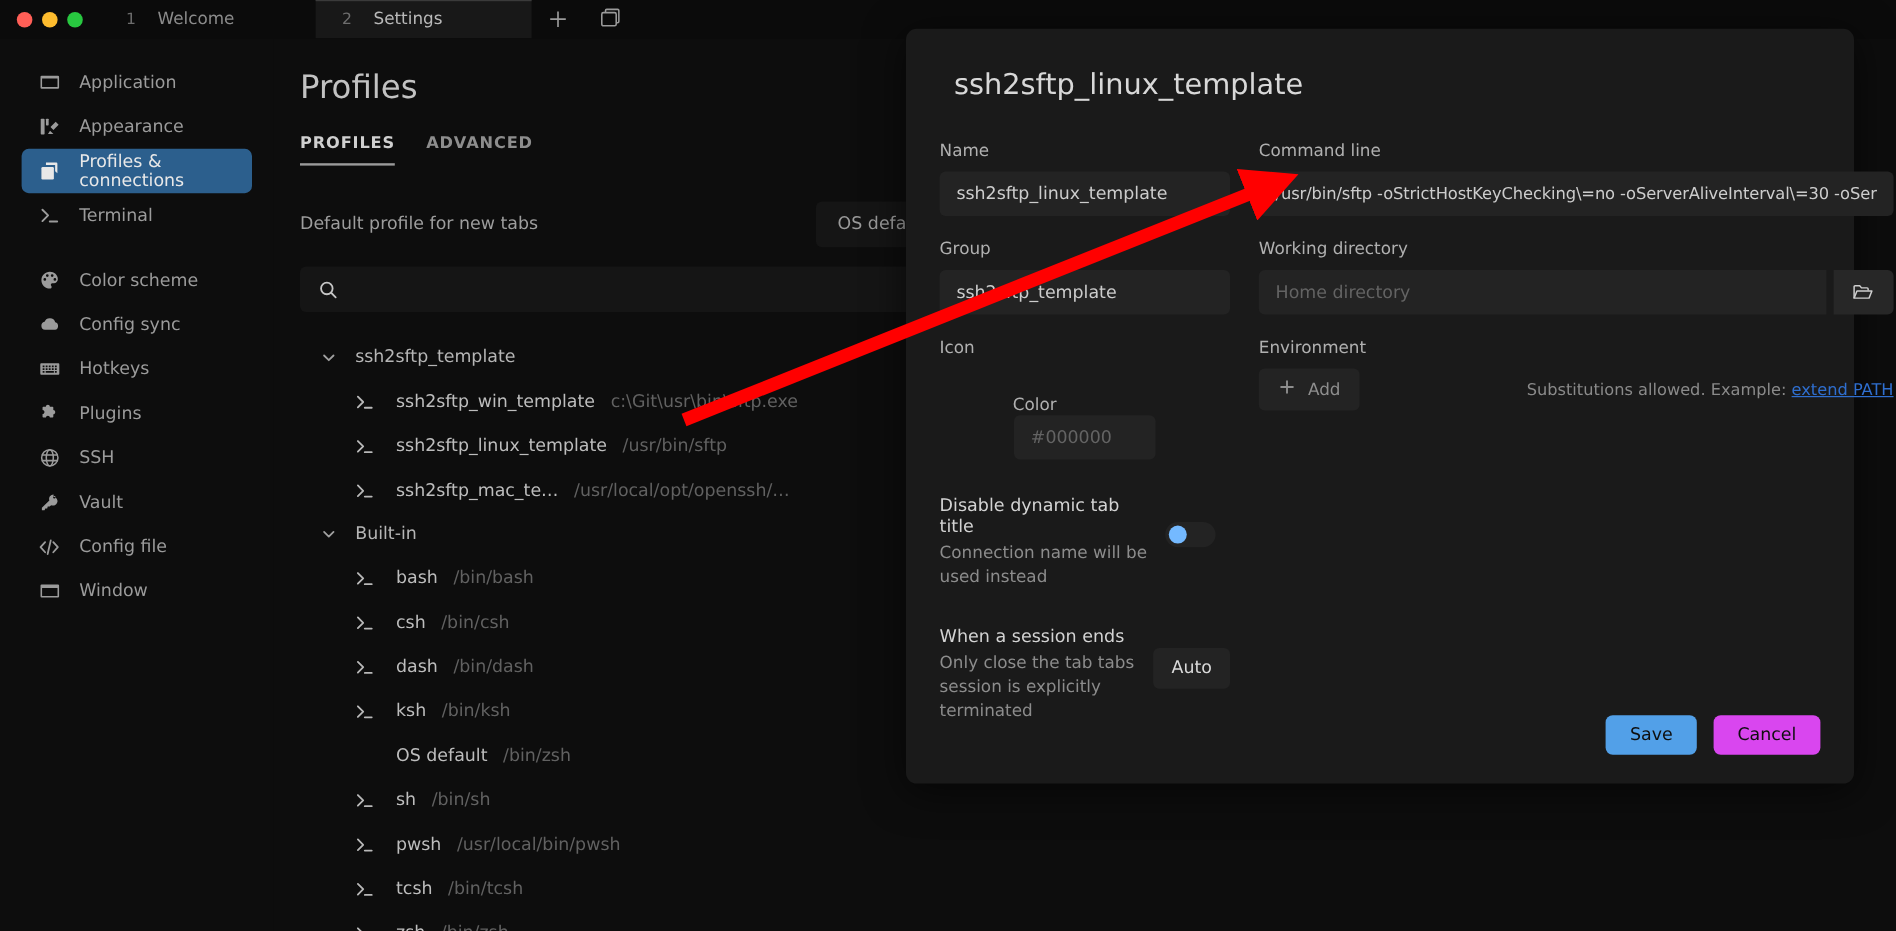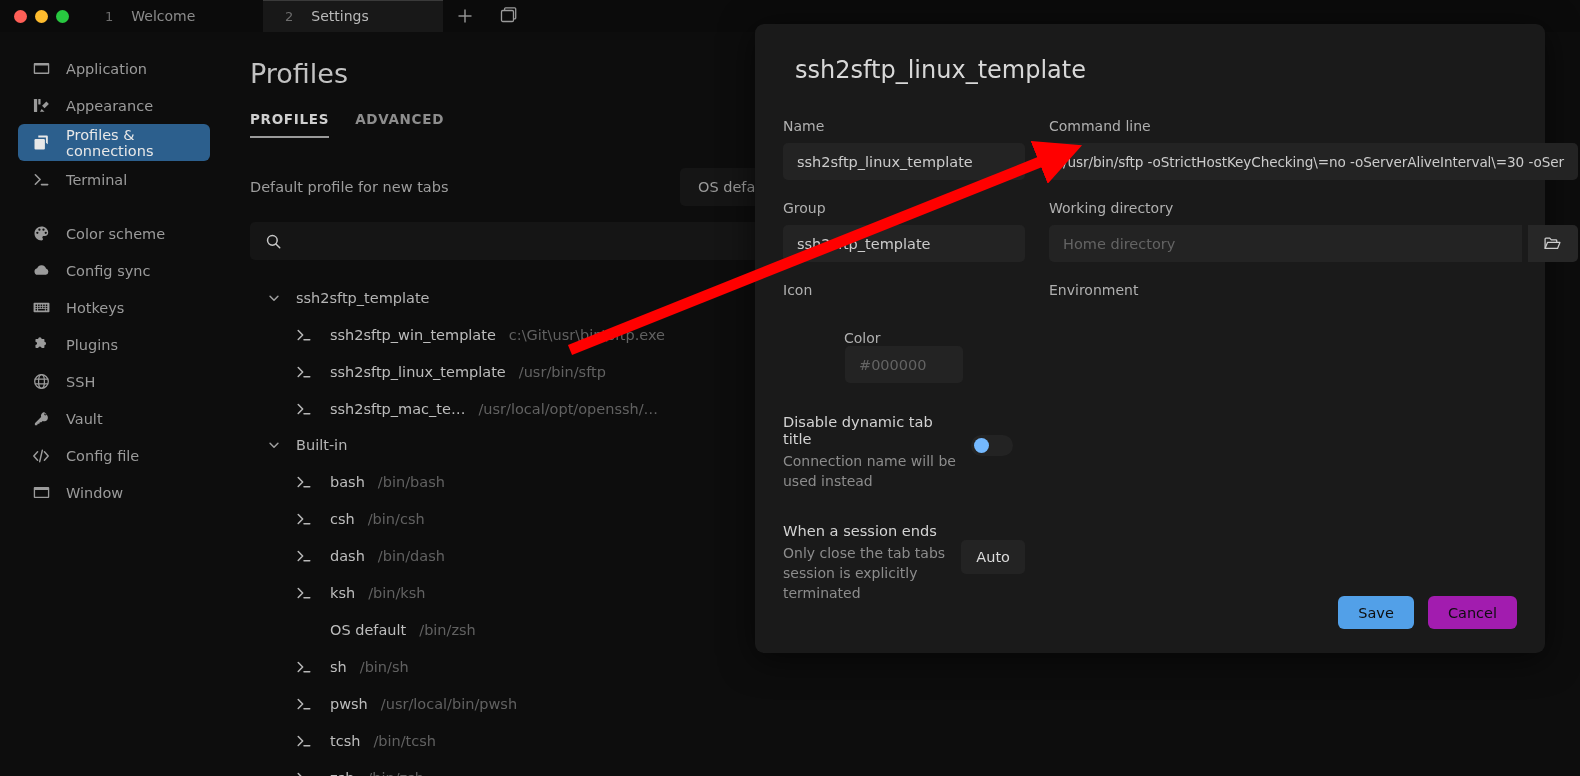--- a/index.html
+++ b/index.html
@@ -160,21 +160,21 @@
   .selbtn {
     margin-left: 10px; margin-top: 18px; height: 34px; padding: 0 15px;
     background: #232323; border-radius: 5px; color: #dadada; font-size: 14.5px;
     display: flex; align-items: center;
   }
 
   .footer { position: absolute; right: 28px; bottom: 24px; display: flex; gap: 14px; }
   .btn { height: 33px; padding: 0 20px; border-radius: 6px; border: 0;
          font-size: 14.5px; font-family: inherit; color: #0e0e0e; }
   .btn.save { background: #52a0e8; }
-  .btn.cancel { background: #a21caf; }
+  .btn.cancel { background: #d946ef; }
 
   
   .arrow { position: absolute; left: 0; top: 0; width: 1580px; height: 776px; pointer-events: none; }
 </style>
 </head>
 <body>
 
 <div id="app">
 
   <div class="titlebar">
@@ -573,20 +573,35 @@
               <svg width="19" height="19" viewBox="0 0 20 20" fill="none" stroke="currentColor" stroke-width="1.3" stroke-linejoin="round">
                 <path d="M2.2 15.2V5.2a.9.9 0 0 1 .9-.9h4l1.6 1.9h4.9a.9.9 0 0 1 .9.9v1.3"></path>
                 <path d="M2.2 15.2l2.5-6.3h13.1l-2.5 6.3z"></path>
               </svg>
             </div>
           </div>
         </div>
 
         <div class="fgroup">
           <div class="flabel">Environment</div>
+          <div class="envrow">
+            <div class="addbtn">
+              <span>
+                <svg width="15" height="15" viewBox="0 0 16 16" fill="none" stroke="currentColor" stroke-width="1.7" stroke-linecap="round">
+                  <line x1="8" y1="2.8" x2="8" y2="13.2"></line>
+                    <line x1="2.8" y1="8" x2="13.2" y2="8"></line>
+                </svg>
+              </span>
+              <span>Add</span>
+            </div>
+            <div class="subst">
+              <span>Substitutions allowed. Example:</span>
+              <a href="#">extend PATH</a>
+            </div>
+          </div>
         </div>
 
       </div>
     </div>
 
     <div class="footer">
       <button class="btn save">Save</button>
       <button class="btn cancel">Cancel</button>
     </div>
   </div>

